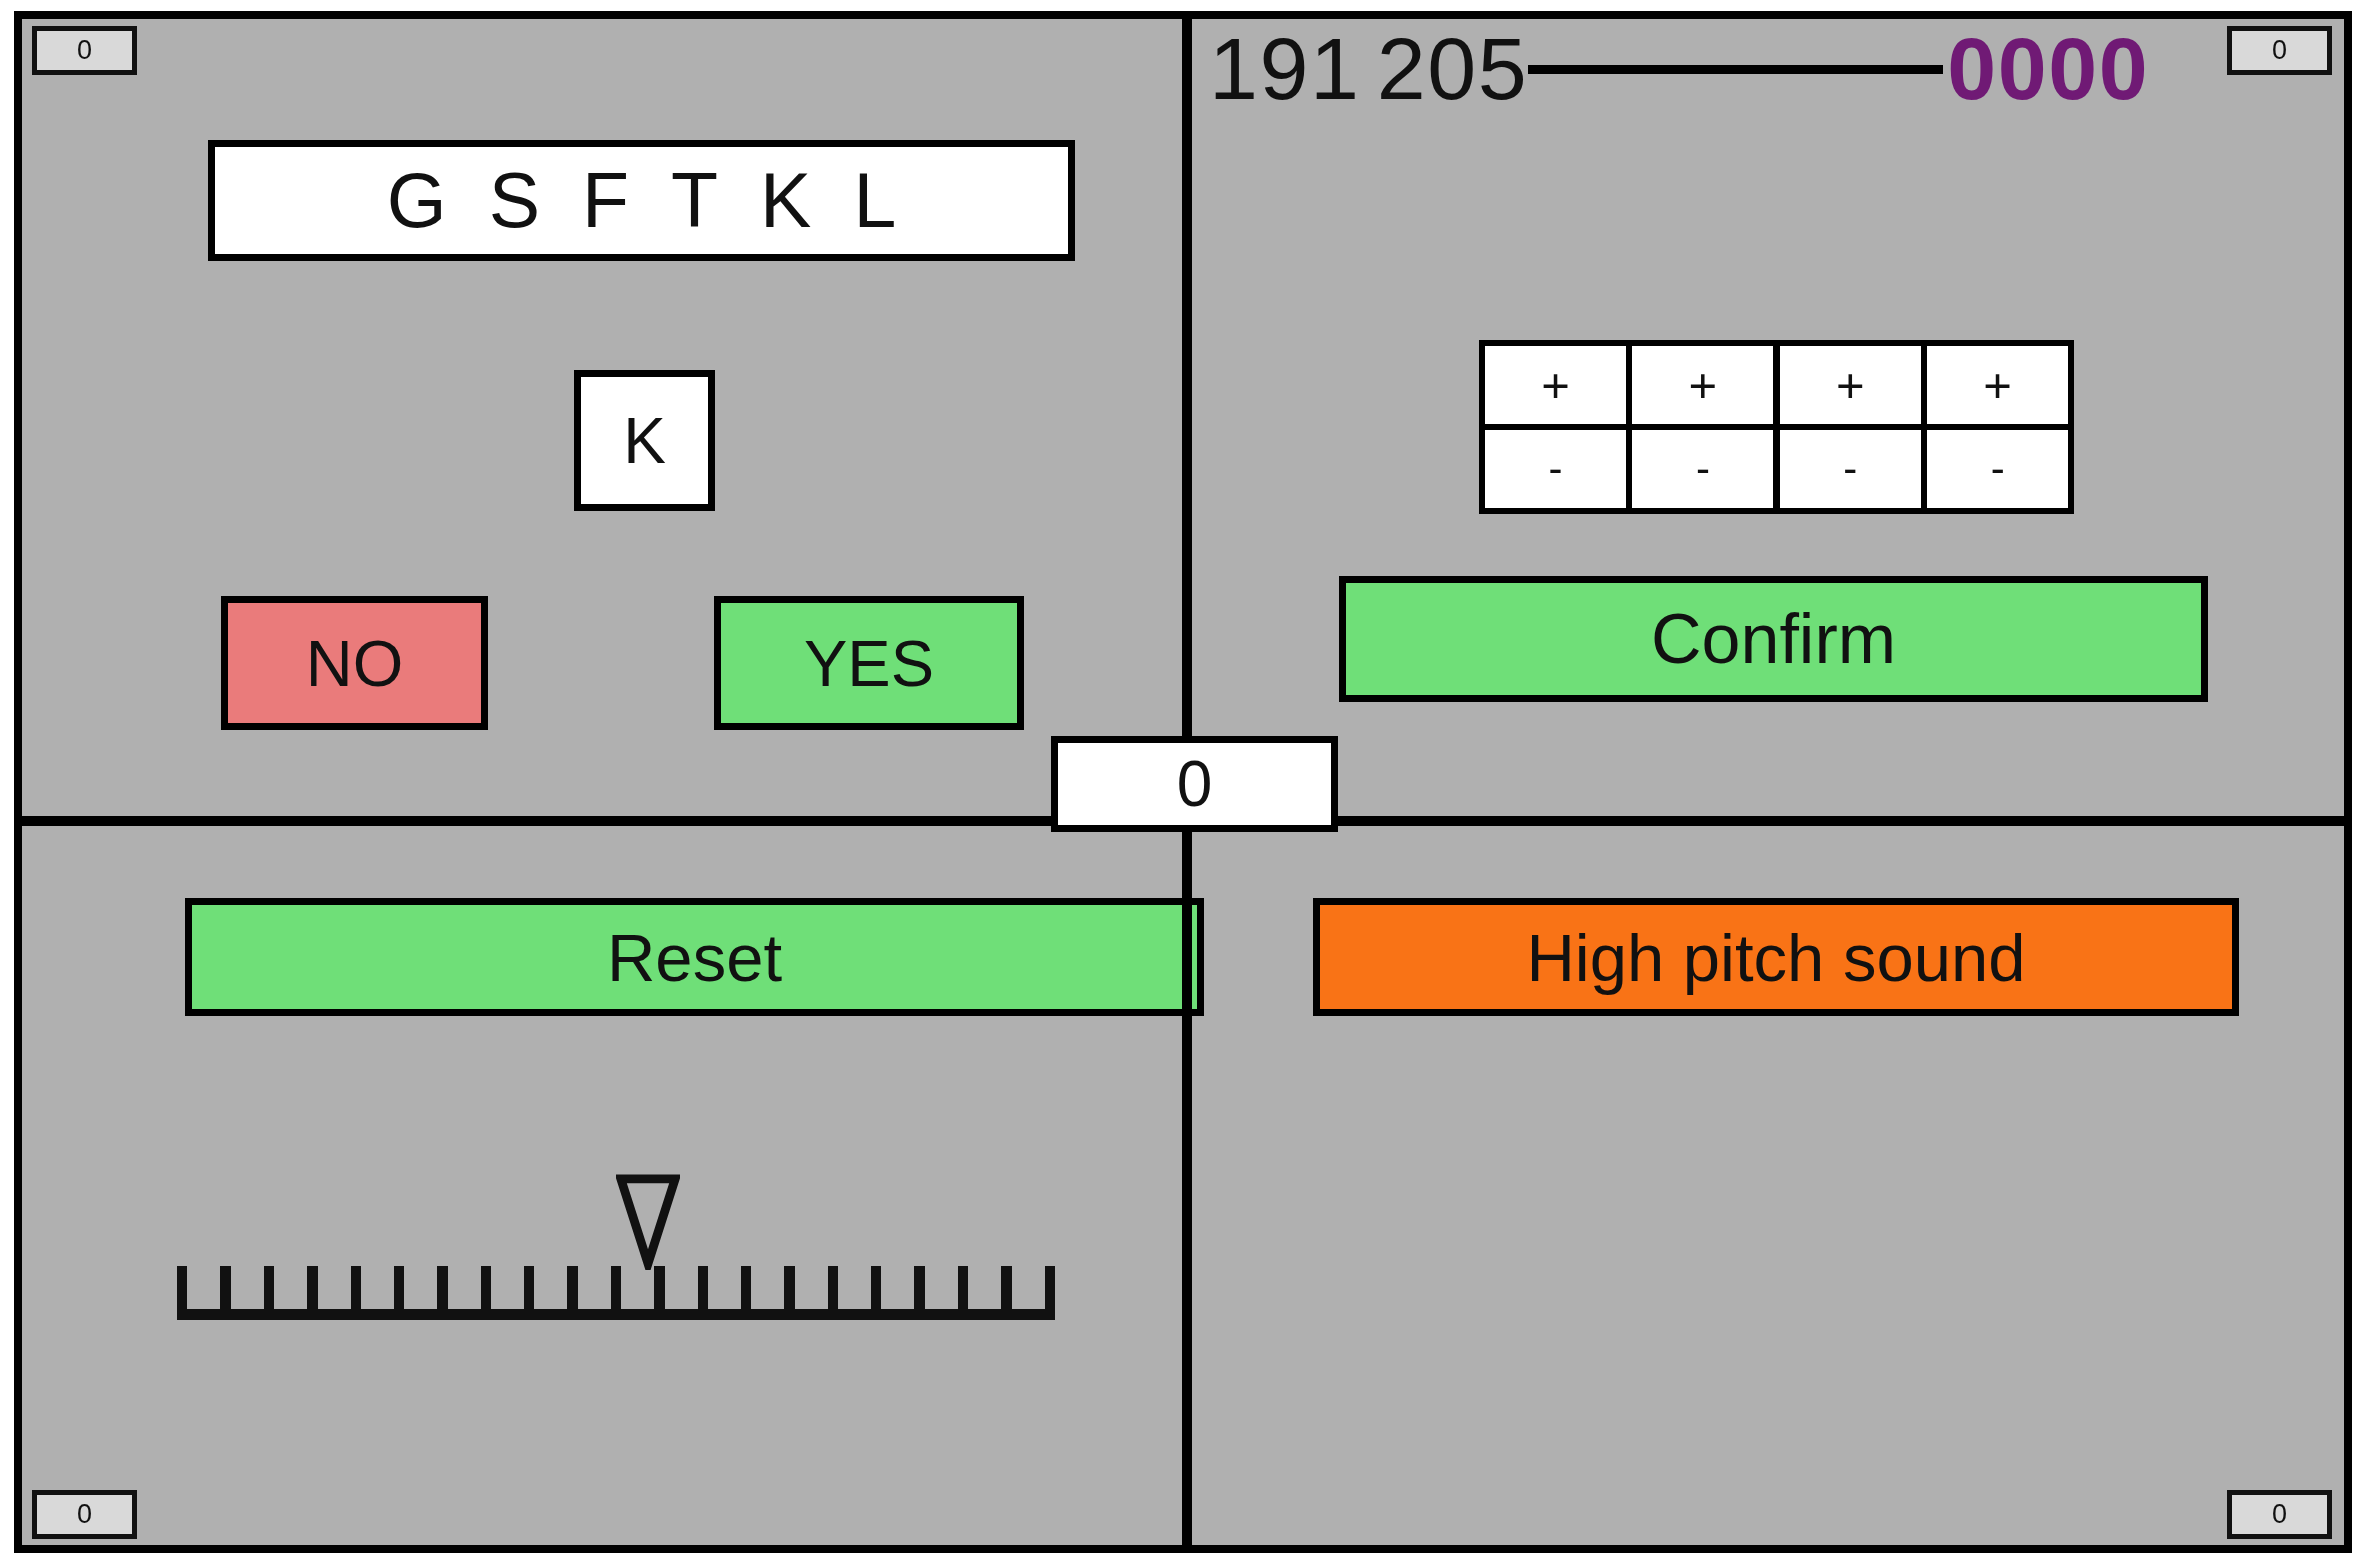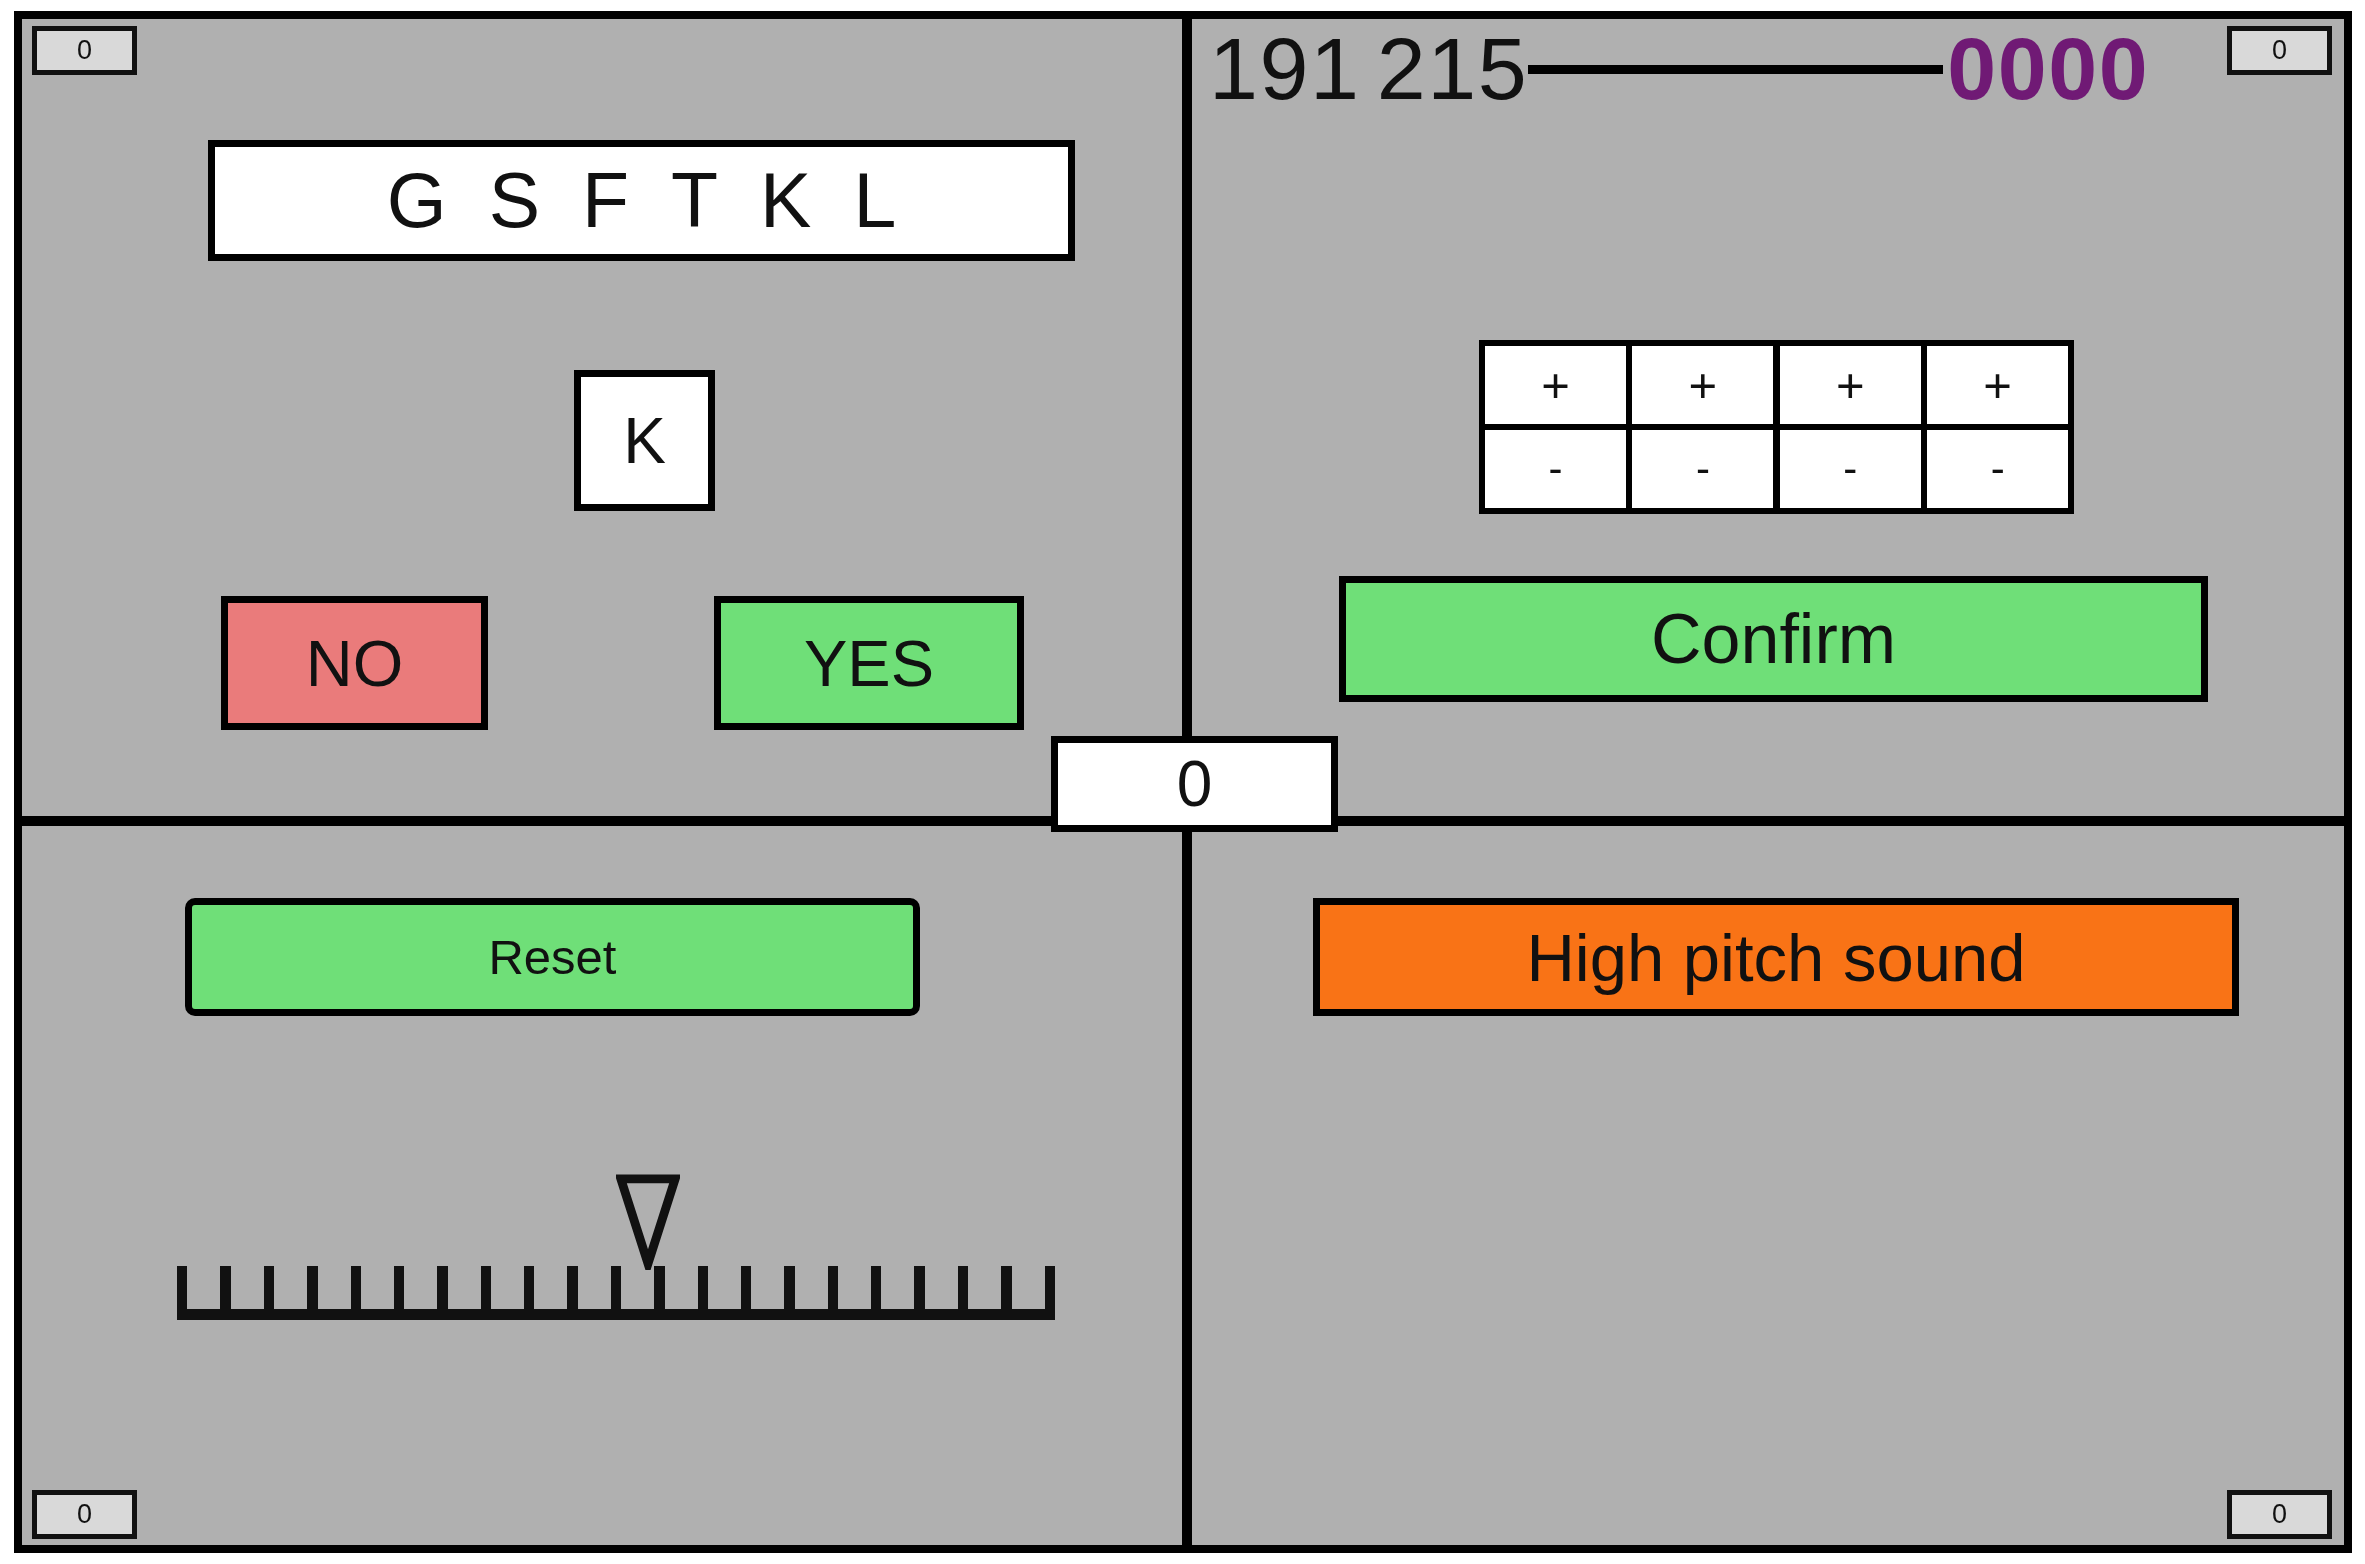--- a/index.html
+++ b/index.html
@@ -215,24 +215,23 @@
   .center-box span {
     font-size: 64px;
     color: #111111;
     line-height: 1;
   }
 
   
   #btn-reset {
     position: absolute;
     left: 185px; top: 898px;
-    width: 735px; height: 118px;
+    width: 1019px; height: 118px;
     background: #6fdf78;
-    font-size: 49px;
-    border-radius: 10px;
+    font-size: 67px;
   }
 
   
   #btn-sound {
     position: absolute;
     left: 1313px; top: 898px;
     width: 926px; height: 118px;
     background: #f97316;
     font-size: 67px;
   }
@@ -302,21 +301,21 @@
       <div class="btn" id="btn-no">NO</div>
       <div class="btn" id="btn-yes">YES</div>
     </div>
 
   </div>
 
   <div class="quad" id="quad-tr"></div>
 
   <div class="equation">
     <div class="eq-num">191</div>
-    <div class="eq-num">215</div>
+    <div class="eq-num">205</div>
     <div class="eq-rule"></div>
     <div class="eq-result">0000</div>
   </div>
 
   <div class="keypad">
     <div class="keypad-row">
       <div class="key">+</div>
       <div class="key">+</div>
       <div class="key">+</div>
       <div class="key">+</div>

